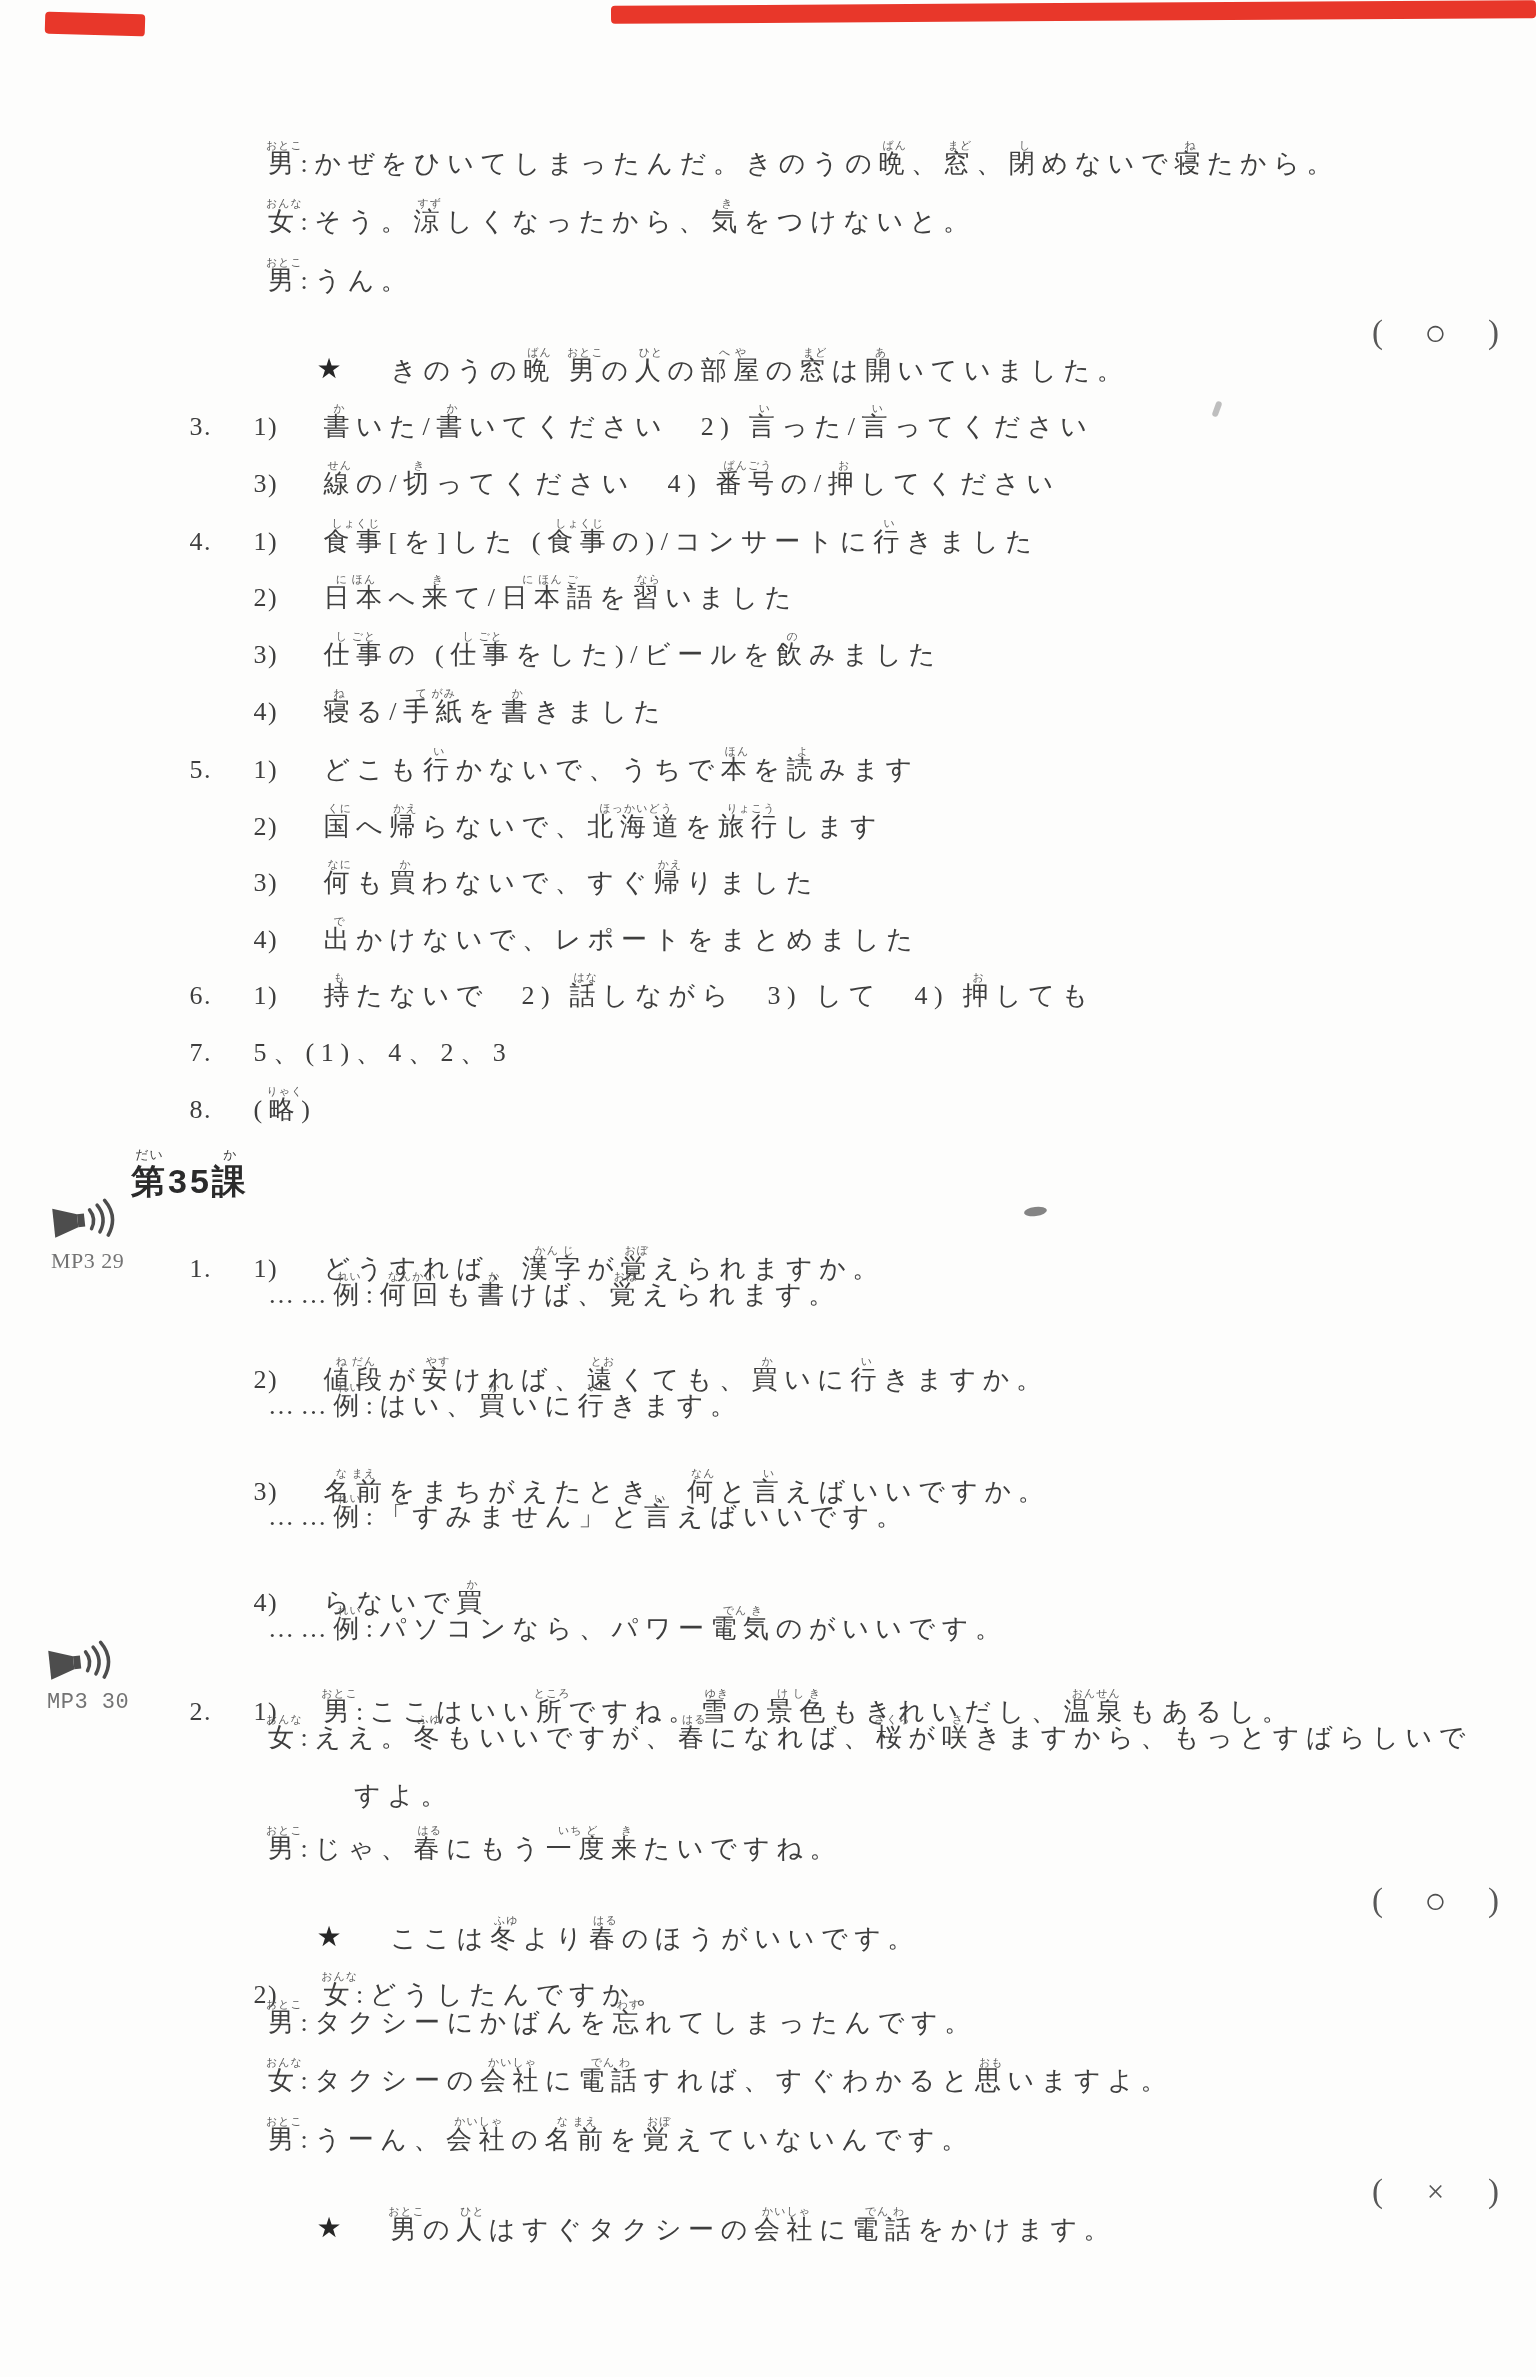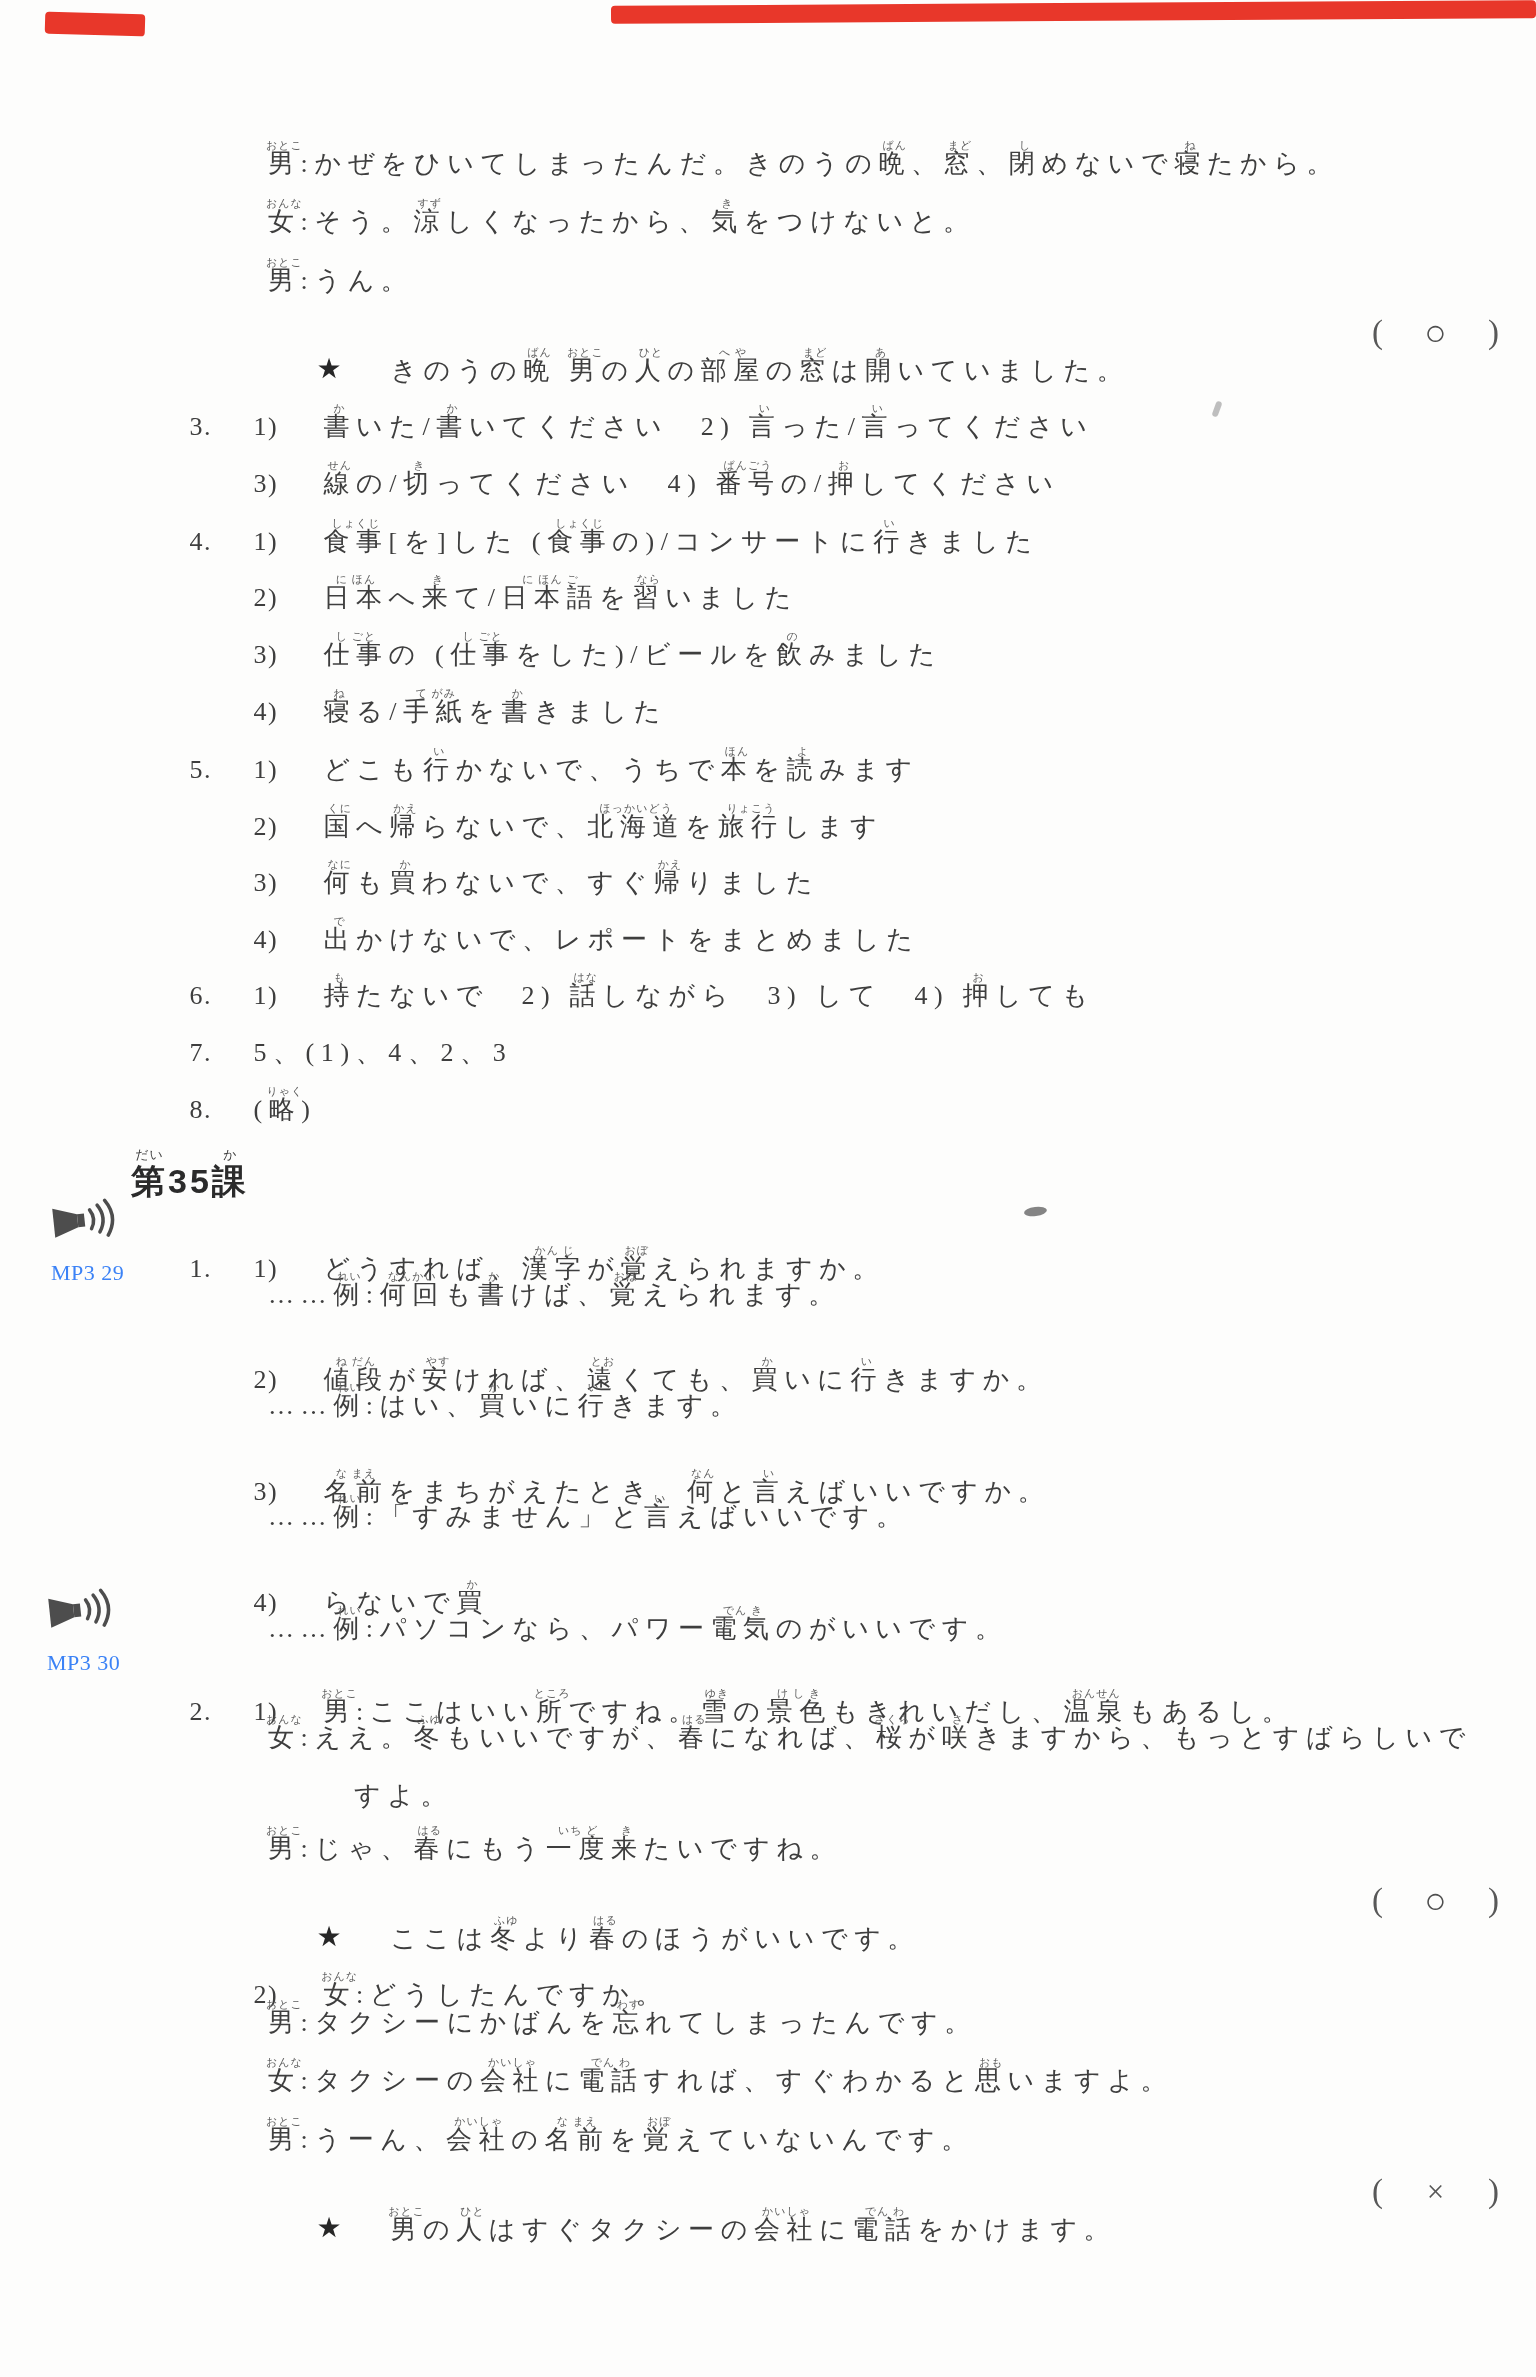--- a/index.html
+++ b/index.html
@@ -40,22 +40,22 @@
     font-family:"Liberation Sans","DejaVu Sans",sans-serif;
     font-weight:bold; font-size:34px; letter-spacing:3px; color:#2b2b2b;
     white-space:pre;
   }
   .heading .rb{font-weight:normal; color:#3c3c3c; font-size:13px;font-family:Liberation Serif, serif;}
   .mp3{
     position:absolute; width:152px; text-align:left;
   }
   .mp3 .icon{display:block;}
   .mp3 .mp3label{
-    display:block; margin-top:18px;
-    font-size:22px; letter-spacing:0.5px; color:#3b82f6; white-space:pre;
+    display:block; margin-top:6px;
+    font-size:22px; letter-spacing:0.5px; color:#737373; white-space:pre;
   }
   .footer{
     position:absolute; left:126px; top:2269px;
     font-size:27px; color:#424242; white-space:pre; letter-spacing:2px;
   }
   .footer .fgap1{display:inline-block;width:58px;}
   .footer .fgap2{display:inline-block;width:28px;}
   .streak{position:absolute; border-radius:4px;}
   .streak-left{left:45px; top:13px; width:100px; height:22px; transform:rotate(1.6deg);}
   .streak-right{left:611px; top:3px; width:925px; height:18px; transform:rotate(-0.35deg);}
@@ -157,21 +157,21 @@
   <div class="line at-dialog" style="top:1391px"><span class="seg">……</span><span class="seg">例<span class="rb">れい</span></span><span class="seg">:はい、</span><span class="seg">買<span class="rb">か</span></span><span class="seg">いに</span><span class="seg">行<span class="rb">い</span></span><span class="seg">きます。</span></div>
   <div class="line at-item" style="top:1447px">
     <span class="numcell"></span><span class="subcell">3)</span><span><span class="seg">名前<span class="rb">な まえ</span></span><span class="seg">をまちがえたとき、</span><span class="seg">何<span class="rb">なん</span></span><span class="seg">と</span><span class="seg">言<span class="rb">い</span></span><span class="seg">えばいいですか。</span></span>
   </div>
   <div class="line at-dialog" style="top:1502px"><span class="seg">……</span><span class="seg">例<span class="rb">れい</span></span><span class="seg">:「すみません」と</span><span class="seg">言<span class="rb">い</span></span><span class="seg">えばいいです。</span></div>
   <div class="line at-item" style="top:1558px">
     <span class="numcell"></span><span class="subcell">4)</span><span><span class="seg">らないで</span><span class="seg">買<span class="rb">か</span></span></span>
   </div>
   <div class="line at-dialog" style="top:1614px"><span class="seg">……</span><span class="seg">例<span class="rb">れい</span></span><span class="seg">:パソコンなら、パワー</span><span class="seg">電気<span class="rb">でん き</span></span><span class="seg">のがいいです。</span></div>
 
-  <div class="mp3" style="left:47px; top:1588px;">
+  <div class="mp3" style="left:47px; top:1640px;font-family:Liberation Mono, monospace;">
     <span class="icon">
       <svg width="76" height="42" viewBox="0 0 150 84">
         <g fill="#4d4d4d" transform="rotate(-6 75 42)">
           <polygon points="4,14 52,30 52,56 4,72"></polygon>
           <rect x="52" y="30" width="14" height="26"></rect>
           <path d="M78 24 q 12 19 0 38" stroke="#4d4d4d" stroke-width="7" fill="none" stroke-linecap="round"></path>
           <path d="M94 16 q 18 27 0 54" stroke="#4d4d4d" stroke-width="7" fill="none" stroke-linecap="round"></path>
           <path d="M110 8 q 24 35 0 70" stroke="#4d4d4d" stroke-width="7" fill="none" stroke-linecap="round"></path>
         </g>
       </svg>

